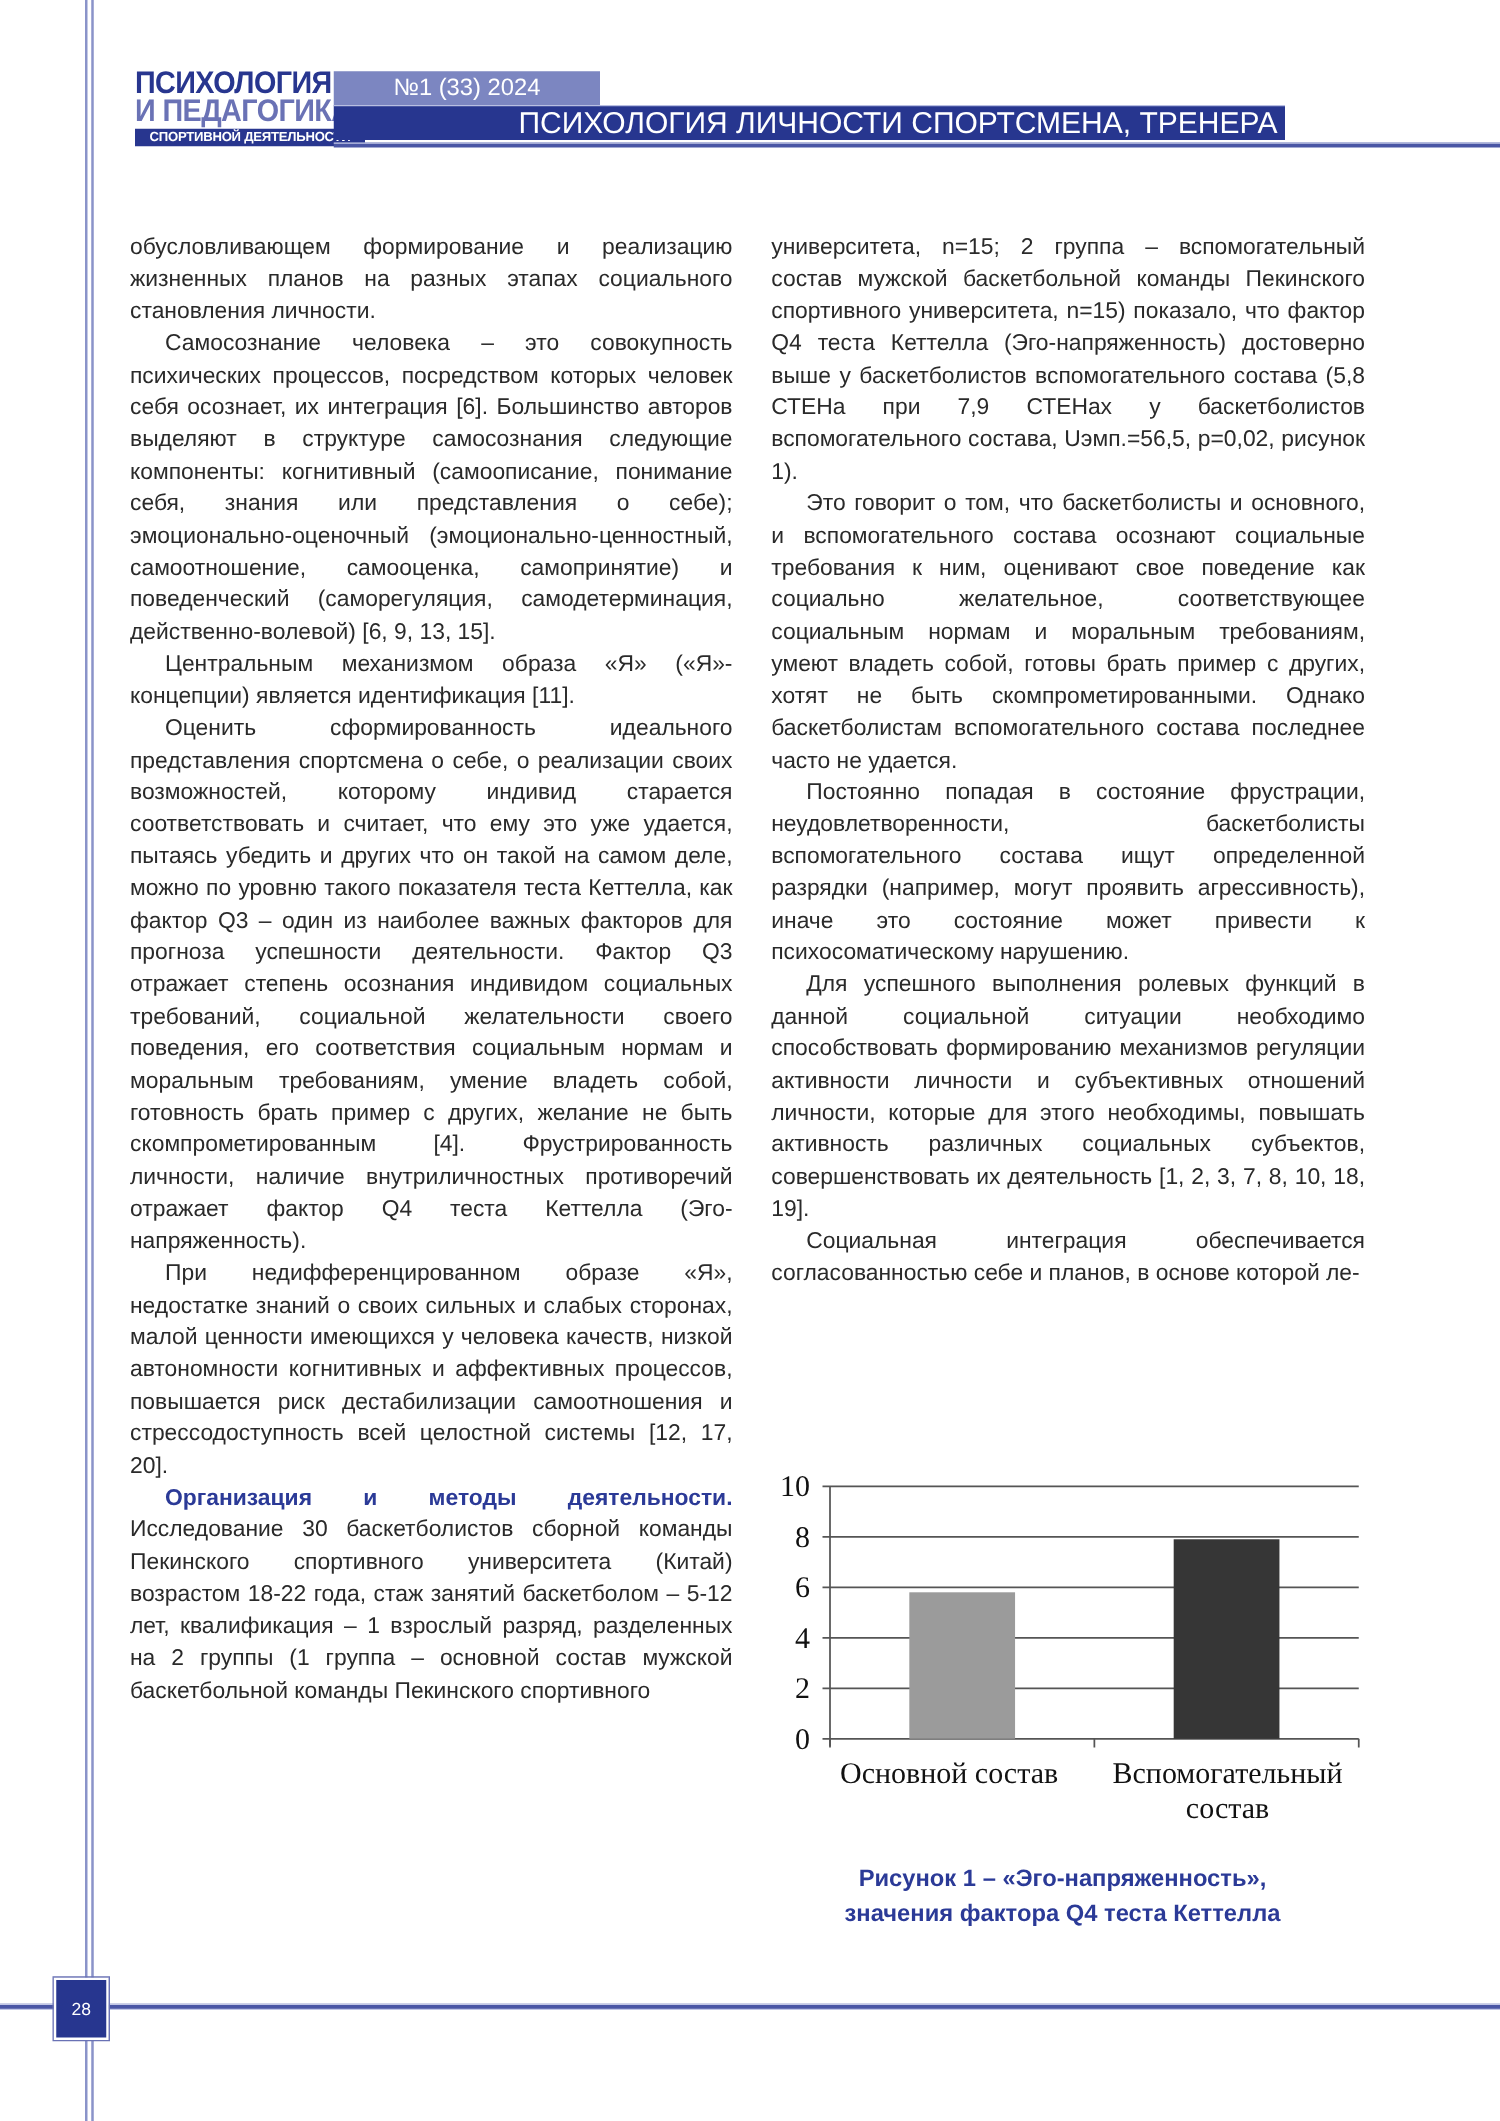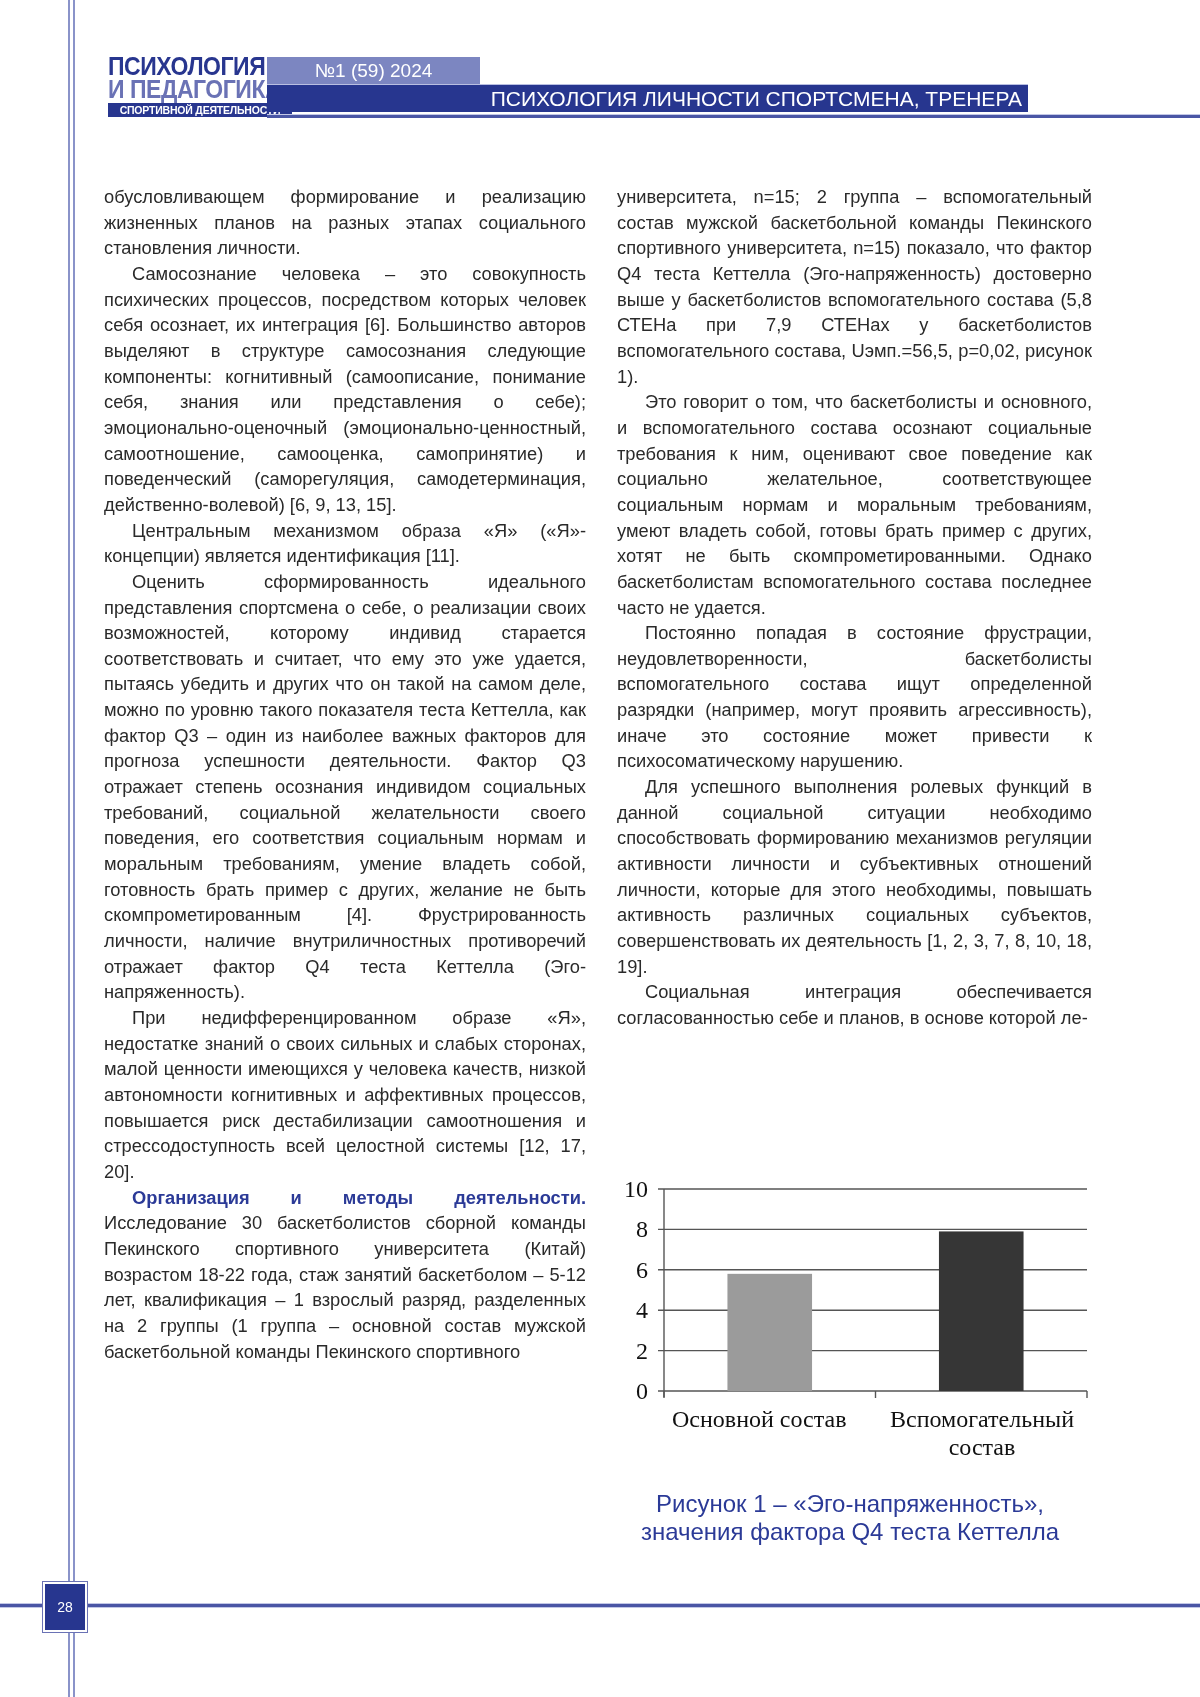--- a/index.html
+++ b/index.html
@@ -7,53 +7,53 @@
     .vline { position: absolute; left: 68px; top: 0; width: 2px; height: 1697px; background: #8a93c9; }
     .vline2 { position: absolute; left: 73px; top: 0; width: 2px; height: 1697px; background: #8a93c9; }
 
     .logo { position: absolute; left: 108px; top: 54px; width: 182px; }
     .logo-l1 { font-family: "Liberation Sans", sans-serif; font-weight: bold; font-size: 25px; line-height: 24px; color: #28368f; letter-spacing: -0.5px; transform: scaleX(0.92); transform-origin: left; white-space: nowrap; }
     .logo-l2 { font-family: "Liberation Sans", sans-serif; font-weight: bold; font-size: 25px; line-height: 22px; color: #6a72b5; letter-spacing: -0.5px; transform: scaleX(0.92); transform-origin: left; white-space: nowrap; }
     .logo-l3 { margin-top: 2px; background: #28368f; color: #ffffff; font-size: 10.5px; font-weight: bold; padding: 1px 4px; white-space: nowrap; display: inline-block; width: 176px; text-align: center; letter-spacing: -0.2px; }
 
     .issue-box { position: absolute; left: 267px; top: 57px; width: 213px; height: 27px; background: #7c86c1; color: #ffffff; font-size: 19px; text-align: center; line-height: 27px; }
     .section-bar { position: absolute; left: 267px; top: 84px; width: 761px; height: 27px; background: #27368f; border-top: 1px solid #b9bfe2; }
-    .section-title { position: absolute; right: 6px; top: 0; line-height: 27px; color: #ffffff; font-size: 21px; white-space: nowrap; }
+    .section-title { position: absolute; right: 6px; top: 0; line-height: 27px; color: #ffffff; font-size: 24px; white-space: nowrap; }
     .header-rule { position: absolute; left: 267px; top: 114px; width: 933px; height: 3px; background: #4a56a5; border-top: 1px solid #c2c7e6; }
 
     .col { position: absolute; top: 184px; font-size: 18.3px; line-height: 25.65px; text-align: justify; color: #2a2a2a; }
     .col-left { left: 104px; width: 482px; }
     .col-right { left: 617px; width: 475px; }
     .col p { margin: 0; text-indent: 0; hyphens: manual; }
     .col p.indent { text-indent: 28px; }
     .col p .bold-blue { font-weight: bold; color: #2b3a97; }
 
     .chart { position: absolute; left: 600px; top: 1160px; width: 500px; height: 240px; }
     .chart svg { display: block; }
     .chart-xlabels { position: absolute; left: 600px; top: 1405px; width: 500px; font-family: "Liberation Serif", serif; font-size: 24px; line-height: 28px; color: #111; }
     .xl1 { position: absolute; left: 72px; top: 0; white-space: nowrap; }
     .xl2 { position: absolute; left: 282px; top: 0; width: 200px; text-align: center; }
-    .caption { position: absolute; left: 600px; top: 1490px; width: 500px; text-align: center; color: #2b3a97; font-weight: normal; font-size: 24px; line-height: 28px; }
+    .caption { position: absolute; left: 600px; top: 1490px; width: 500px; text-align: center; color: #2b3a97; font-weight: bold; font-size: 19px; line-height: 28px; }
 
     .footer-rule { position: absolute; left: 0; top: 1603px; width: 1200px; height: 3px; background: #4a56a5; border-top: 1px solid #c2c7e6; border-bottom: 1px solid #c2c7e6; }
     .page-box { position: absolute; left: 43px; top: 1582px; width: 40px; height: 46px; background: #27368f; border: 2px solid #ffffff; outline: 1px solid #6a72b5; color: #ffffff; font-size: 14px; text-align: center; line-height: 46px; }
   </style>
 </head>
 <body>
 
 <div class="vline"></div>
 <div class="vline2"></div>
 
 <header>
   <div class="logo">
     <div class="logo-l1">ПСИХОЛОГИЯ</div>
     <div class="logo-l2">И ПЕДАГОГИКА</div>
     <div class="logo-l3">СПОРТИВНОЙ ДЕЯТЕЛЬНОСТИ</div>
   </div>
-  <div class="issue-box">№1 (59) 2024</div>
+  <div class="issue-box">№1 (33) 2024</div>
   <div class="section-bar">
     <span class="section-title">ПСИХОЛОГИЯ ЛИЧНОСТИ СПОРТСМЕНА, ТРЕНЕРА</span>
   </div>
   <div class="header-rule"></div>
 </header>
 
 <main>
   <div class="col col-left">
     <p>обусловливающем формирование и реализацию жизненных планов на разных этапах социального становления личности.</p>
     <p class="indent">Самосознание человека – это совокупность психических процессов, посредством которых человек себя осознает, их интеграция [6]. Большинство авторов выделяют в структуре самосознания следующие компоненты: когнитивный (самоописание, понимание себя, знания или представления о себе); эмоционально-оценочный (эмоционально-ценностный, самоотношение, самооценка, самопринятие) и поведенческий (саморегуляция, самодетерминация, действенно-волевой) [6, 9, 13, 15].</p>

